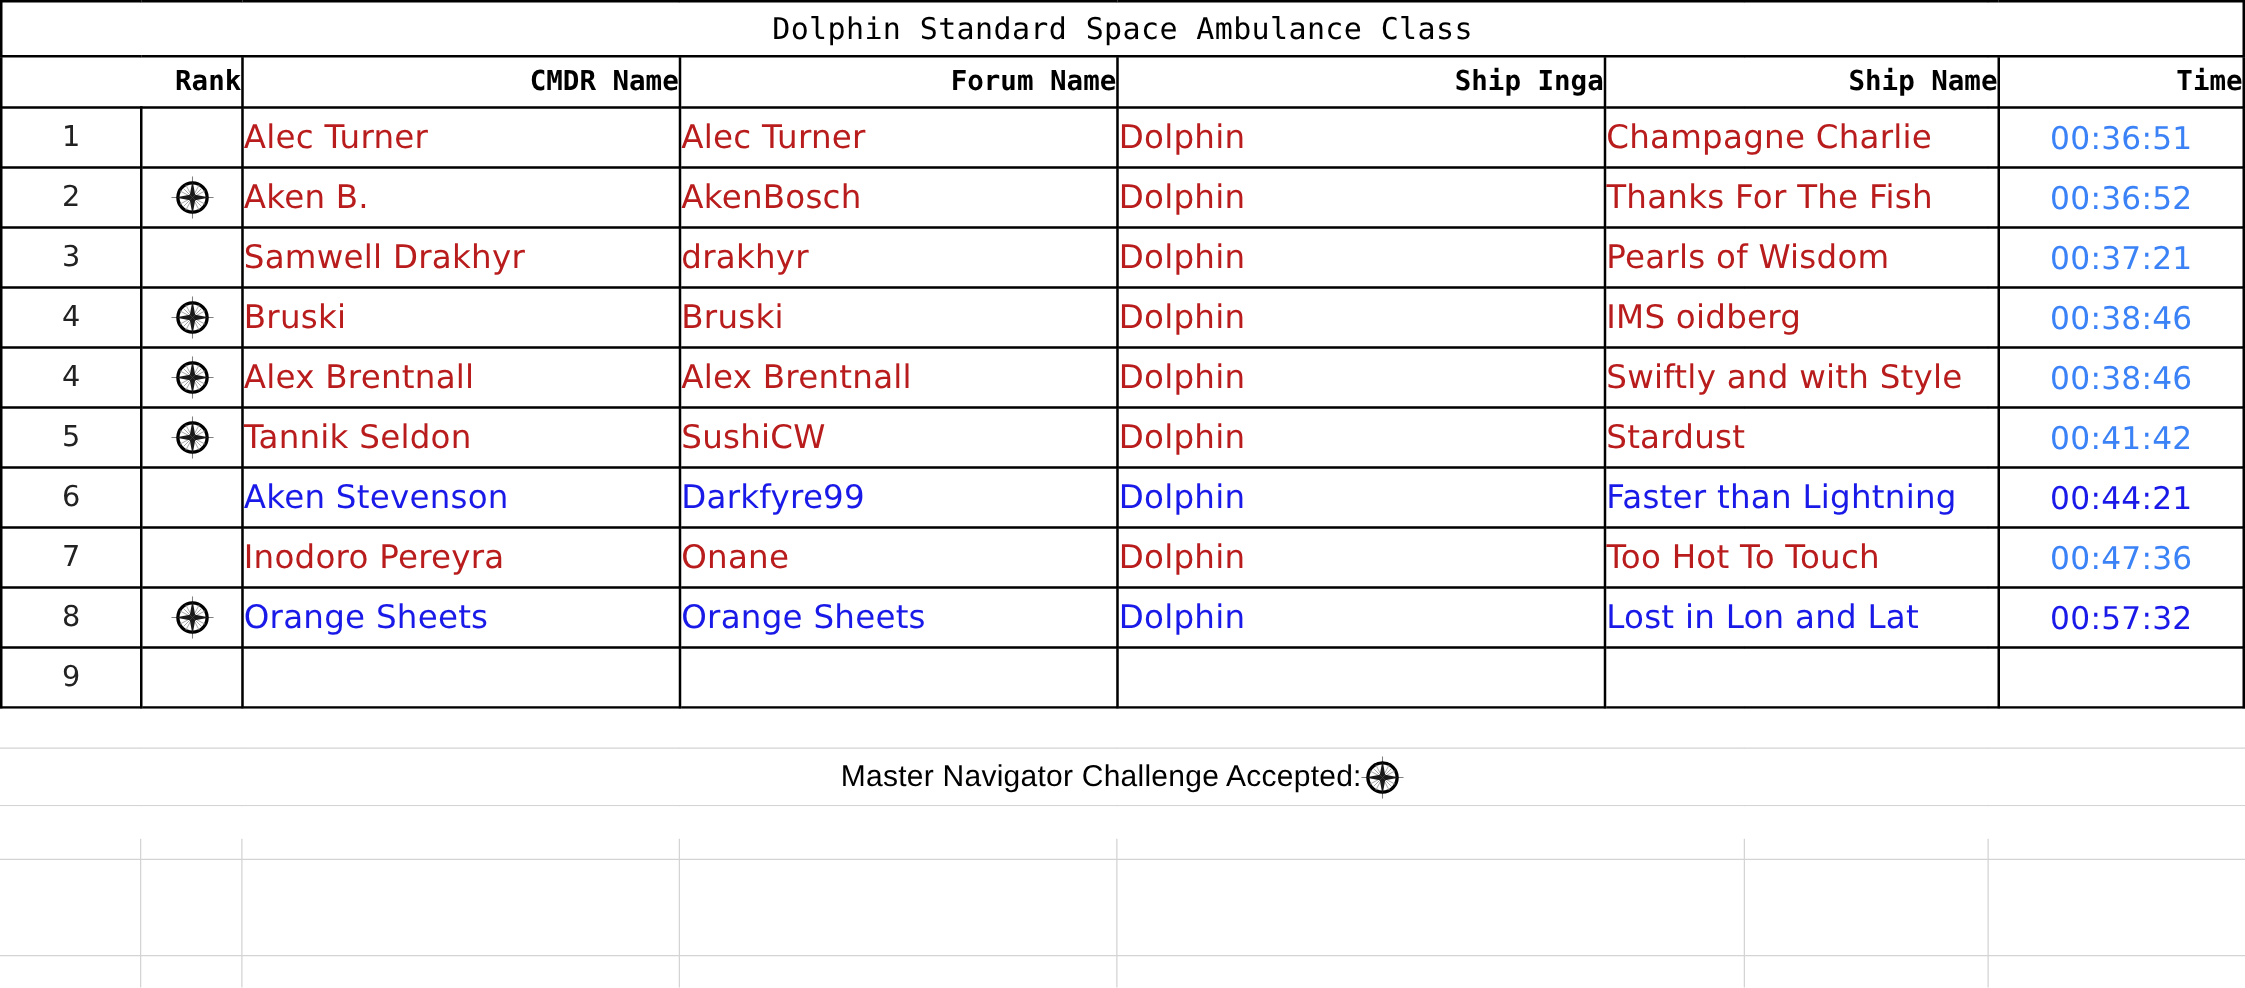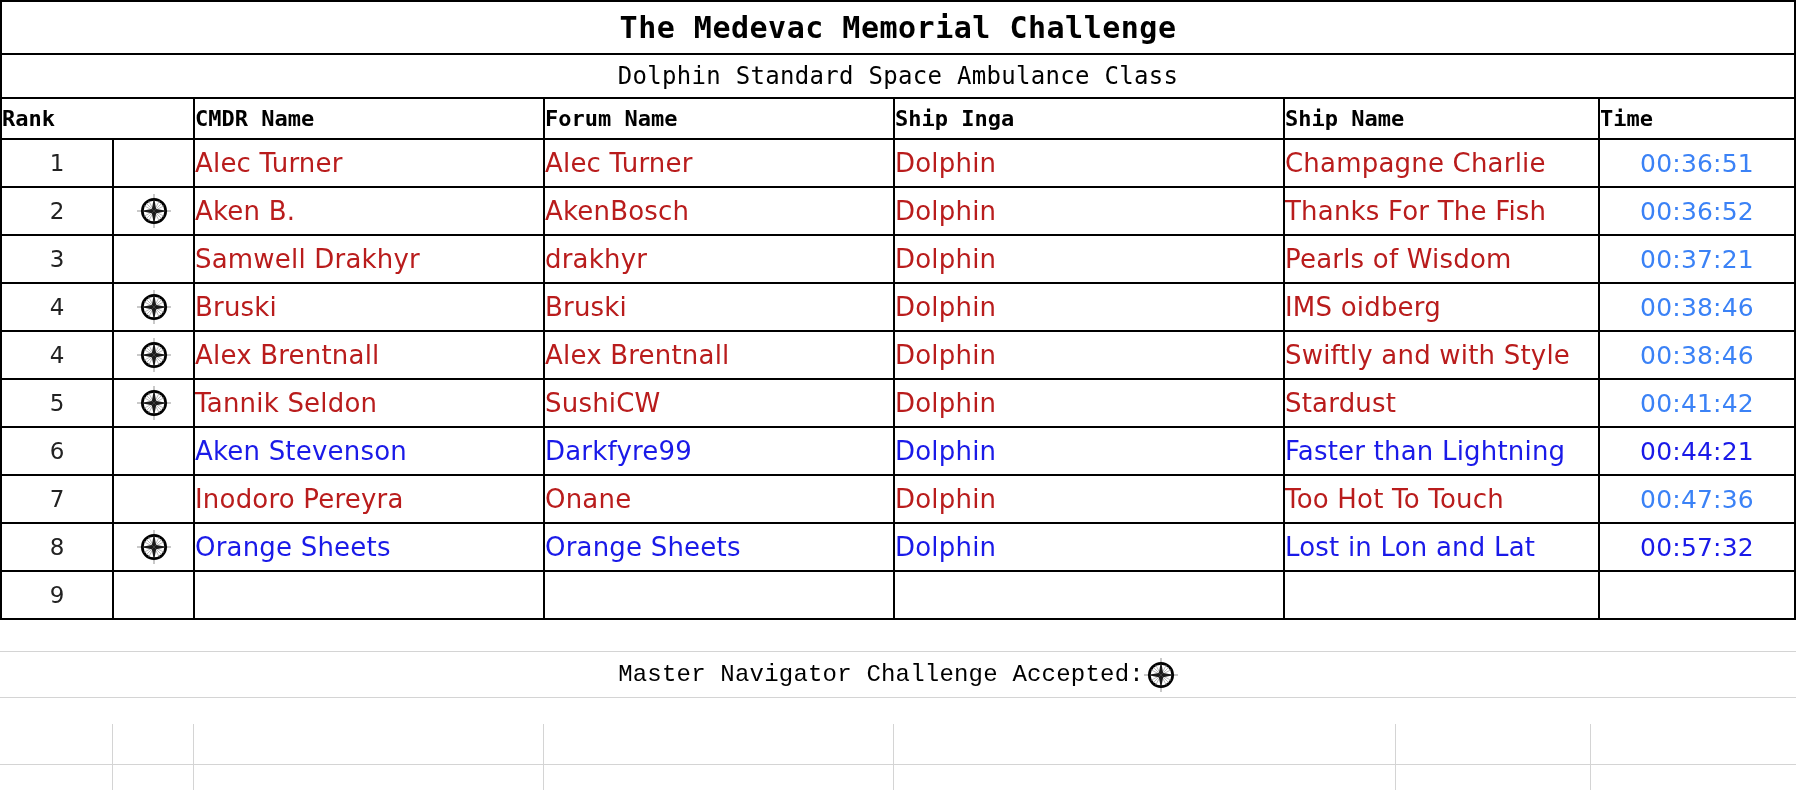--- a/index.html
+++ b/index.html
@@ -74,21 +74,21 @@
     height: 42px;
     text-align: center;
     font-family: "DejaVu Sans Mono", monospace;
     font-weight: normal;
     font-size: 24px;
     letter-spacing: 0.3px;
     color: #000000;
   }
   .col-head {
     height: 39px;
-    text-align: left;
+    text-align: right;
     font-family: "DejaVu Sans Mono", monospace;
     font-weight: bold;
     font-size: 22px;
     color: #000000;
   }
 
   tr.data-row td {
     height: 46px;
   }
   .cell-rank {
@@ -132,21 +132,21 @@
     background: #ffffff;
     position: relative;
     z-index: 1;
     display: flex;
     align-items: center;
     justify-content: center;
     border-top: 1px solid #d4d4d4;
     border-bottom: 1px solid #d4d4d4;
   }
   .footer-text {
-    font-family: Liberation Mono, monospace;
+    font-family: Liberation Sans, sans-serif;
     font-size: 24px;
     color: #000000;
     letter-spacing: 0.2px;
   }
   .footer-compass {
     margin-left: 0px;
     line-height: 0;
   }
   .tail-strip {
     height: 26px;
@@ -177,23 +177,20 @@
     <colgroup>
       <col style="width:112px">
       <col style="width:81px">
       <col style="width:350px">
       <col style="width:350px">
       <col style="width:390px">
       <col style="width:315px">
       <col style="width:196px">
     </colgroup>
     <tbody>
-      <tr>
-        <td class="title-cell" colspan="7">The Medevac Memorial Challenge</td>
-      </tr>
       <tr>
         <td class="subtitle-cell" colspan="7">Dolphin Standard Space Ambulance Class</td>
       </tr>
       <tr>
         <td class="col-head" colspan="2">Rank</td>
         <td class="col-head">CMDR Name</td>
         <td class="col-head">Forum Name</td>
         <td class="col-head">Ship Inga</td>
         <td class="col-head">Ship Name</td>
         <td class="col-head">Time</td>

